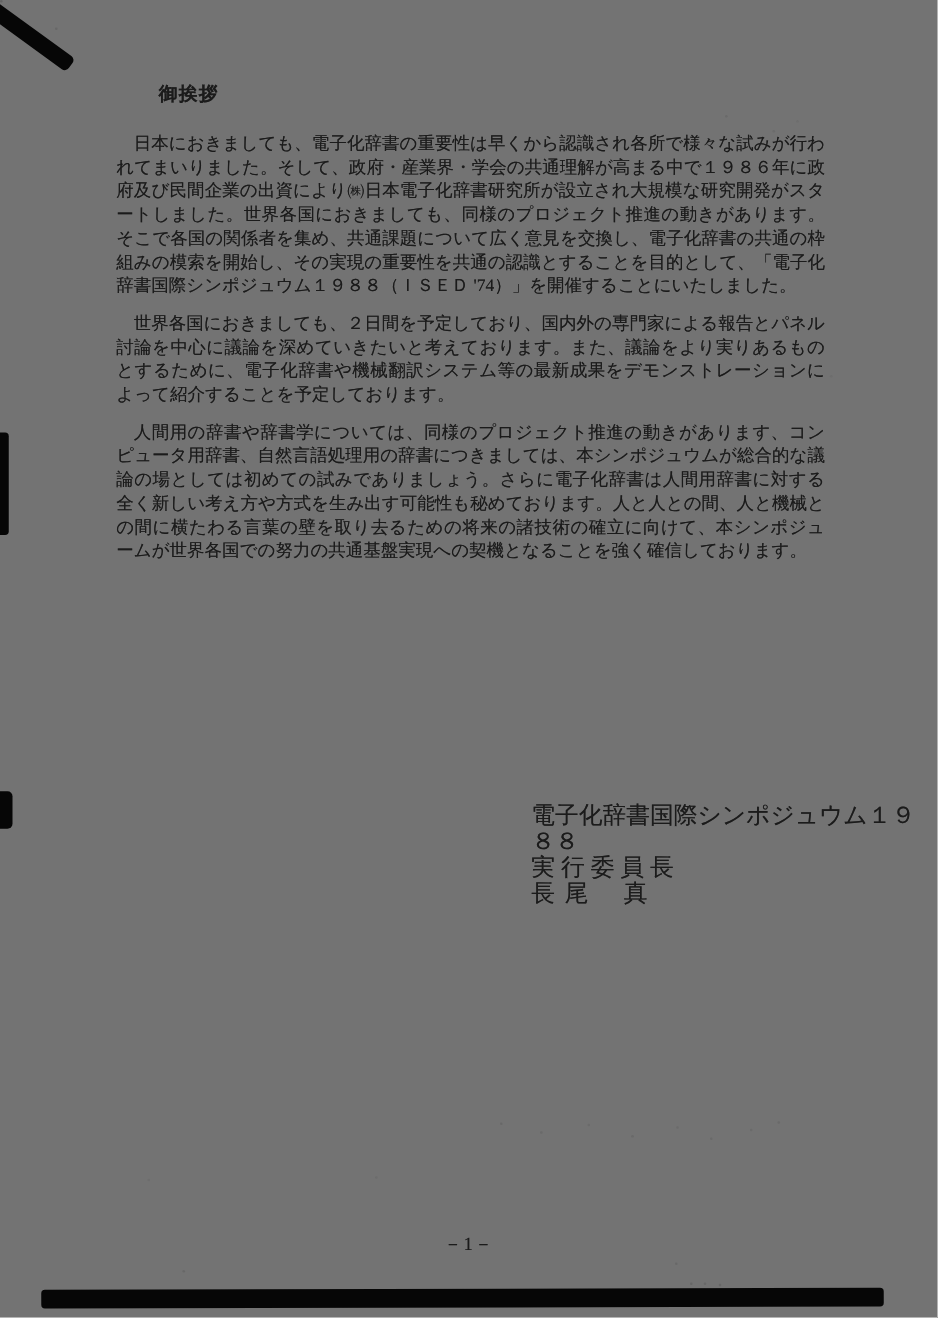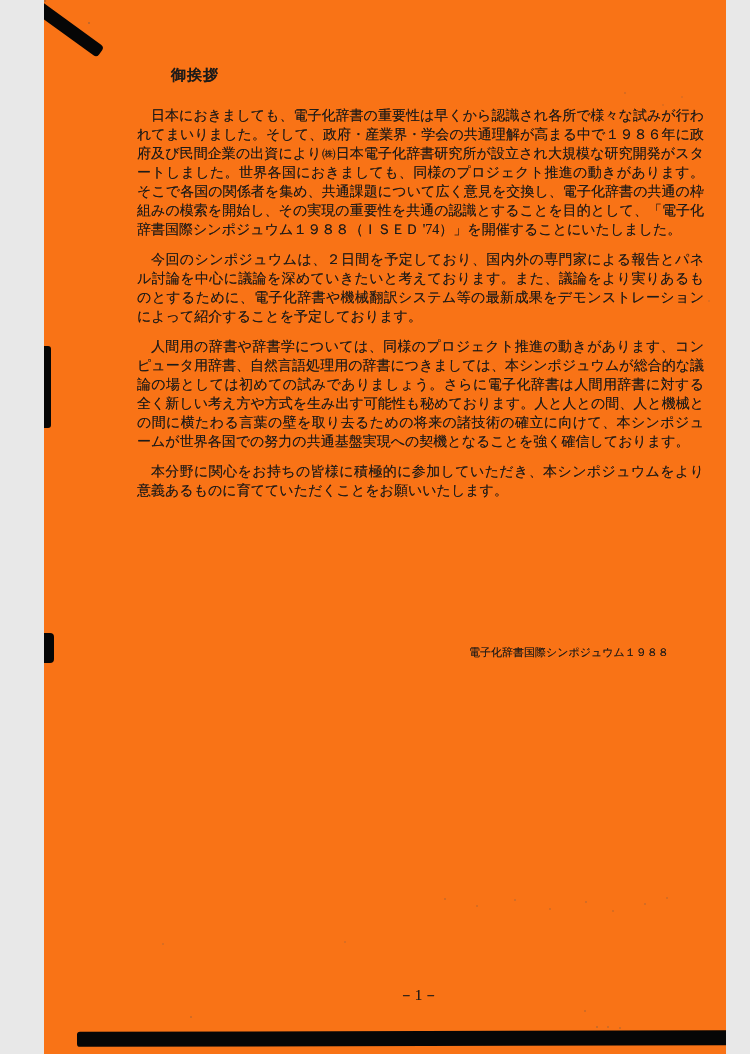--- a/index.html
+++ b/index.html
@@ -1,24 +1,23 @@
 <!DOCTYPE html>
 <html><head>
 <meta charset="utf-8">
 <style>
   html, body { margin: 0; padding: 0; background: #e8e8e8; }
   .sheet {
     position: relative;
-    width: 682px;
+    width: 750px;
     height: 1054px;
-    background: #f97316;
+    background: #737373;
     overflow: hidden;
     font-family: "Liberation Serif", "DejaVu Serif", serif;
     color: #1b1b1b;
-    margin-left: 44px;
   }
   .doc-title {
     position: absolute;
     left: 127px;
     top: 66px;
     font-size: 15px;
     font-weight: bold;
     letter-spacing: 1px;
     text-shadow: 0 0 0.4px rgba(0,0,0,0.55);
   }
@@ -37,21 +36,21 @@
   .body-text p {
     margin: 0 0 11px 0;
     text-indent: 1em;
     word-break: normal;
     overflow-wrap: break-word;
   }
   .signature {
     position: absolute;
     left: 425px;
     top: 642px;
-    font-size: 11px;
+    font-size: 19px;
     line-height: 21px;
     text-shadow: 0 0 0.4px rgba(0,0,0,0.5);
   }
   .signature .sig-name { letter-spacing: 1.5px; }
   .page-number {
     position: absolute;
     left: 0;
     top: 986px;
     width: 750px;
     text-align: center;
@@ -116,27 +115,28 @@
 </style>
 </head>
 <body>
 
 <div class="sheet">
 
   <div class="doc-title">御挨拶</div>
 
   <div class="body-text">
     <p>日本におきましても、電子化辞書の重要性は早くから認識され各所で様々な試みが行われてまいりました。そして、政府・産業界・学会の共通理解が高まる中で１９８６年に政府及び民間企業の出資により㈱日本電子化辞書研究所が設立され大規模な研究開発がスタートしました。世界各国におきましても、同様のプロジェクト推進の動きがあります。そこで各国の関係者を集め、共通課題について広く意見を交換し、電子化辞書の共通の枠組みの模索を開始し、その実現の重要性を共通の認識とすることを目的として、「電子化辞書国際シンポジュウム１９８８（ＩＳＥＤ '74）」を開催することにいたしました。</p>
-    <p>今回のシンポジュウムは、２日間を予定しており、国内外の専門家による報告とパネル討論を中心に議論を深めていきたいと考えております。また、議論をより実りあるものとするために、電子化辞書や機械翻訳システム等の最新成果をデモンストレーションによって紹介することを予定しております。</p>
+    <p>世界各国におきましても、２日間を予定しており、国内外の専門家による報告とパネル討論を中心に議論を深めていきたいと考えております。また、議論をより実りあるものとするために、電子化辞書や機械翻訳システム等の最新成果をデモンストレーションによって紹介することを予定しております。</p>
     <p>人間用の辞書や辞書学については、同様のプロジェクト推進の動きがあります、コンピュータ用辞書、自然言語処理用の辞書につきましては、本シンポジュウムが総合的な議論の場としては初めての試みでありましょう。さらに電子化辞書は人間用辞書に対する全く新しい考え方や方式を生み出す可能性も秘めております。人と人との間、人と機械との間に横たわる言葉の壁を取り去るための将来の諸技術の確立に向けて、本シンポジュームが世界各国での努力の共通基盤実現への契機となることを強く確信しております。</p>
-    <p>本分野に関心をお持ちの皆様に積極的に参加していただき、本シンポジュウムをより意義あるものに育てていただくことをお願いいたします。</p>
   </div>
 
   <div class="signature">
     <div class="sig-org">電子化辞書国際シンポジュウム１９８８</div>
+    <div class="sig-role">実 行 委 員 長</div>
+    <div class="sig-name">長 尾　 真</div>
   </div>
 
   <div class="page-number">－1－</div>
 
   <div class="artifact artifact-corner"></div>
   <div class="artifact artifact-left-bar"></div>
   <div class="artifact artifact-left-blob"></div>
   <div class="artifact artifact-bottom-bar"></div>
   <div class="scan-noise"></div>
 

